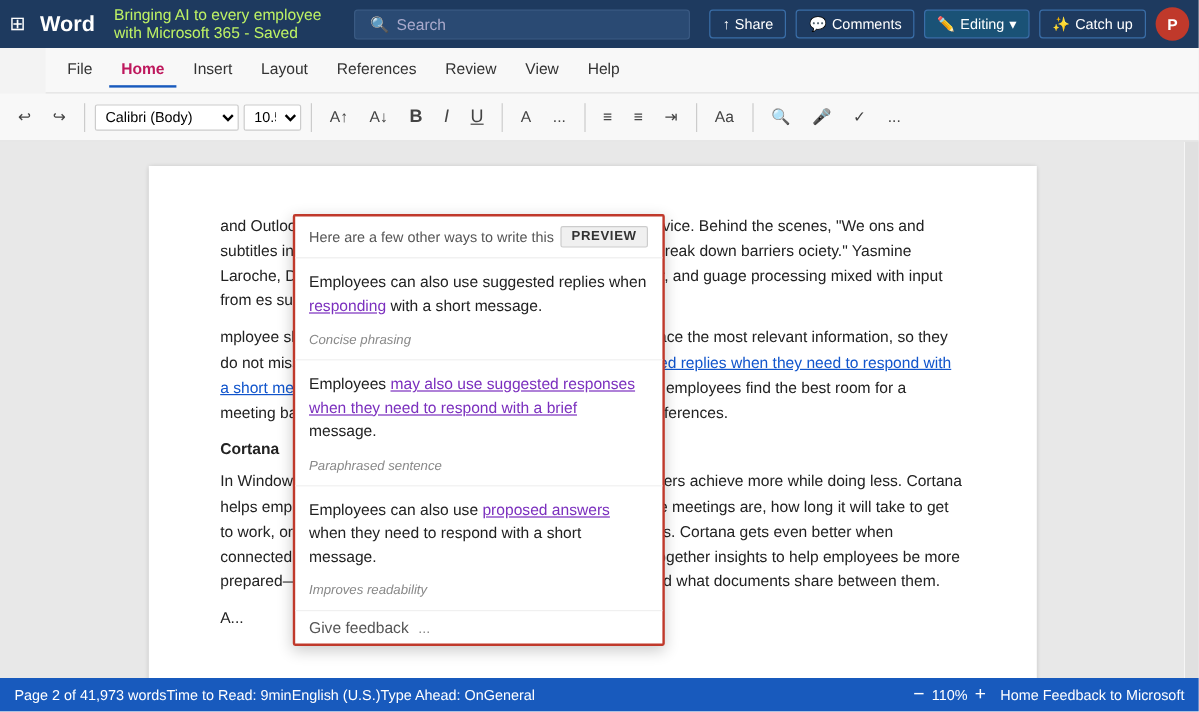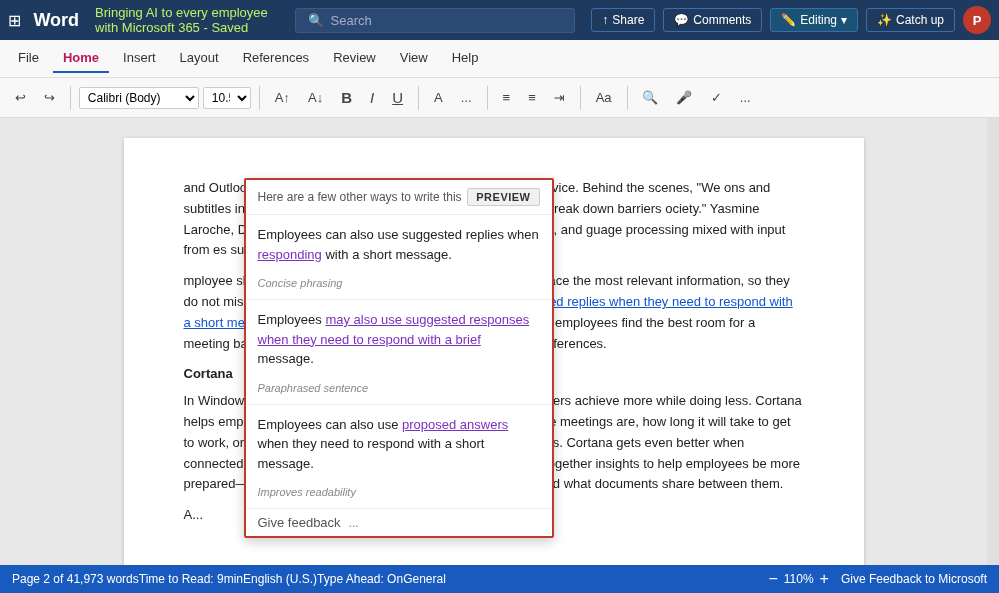--- a/index.html
+++ b/index.html
@@ -64,20 +64,21 @@
 
     
     .ribbon {
       background: #f8f8f8;
       border-bottom: 1px solid #ddd;
       height: 38px;
       display: flex;
       align-items: center;
       padding: 0 8px;
       gap: 4px;
+      margin-left: 38px;
     }
     .ribbon-tab {
       padding: 6px 10px;
       font-size: 13px;
       cursor: pointer;
       color: #333;
       border-bottom: 2px solid transparent;
     }
     .ribbon-tab.active {
       color: #be185d;
@@ -394,15 +395,15 @@
   <span>Time to Read: 9min</span>
   <span>English (U.S.)</span>
   <span>Type Ahead: On</span>
   <span>General</span>
   <div class="status-bar-right">
     <div class="zoom-control">
       <button class="zoom-btn">−</button>
       <span>110%</span>
       <button class="zoom-btn">+</button>
     </div>
-    <button class="feedback-btn">Give Feedback to Microsoft</button>
+    <button class="feedback-btn">Home Feedback to Microsoft</button>
   </div>
 </div>
 
 </body></html>

